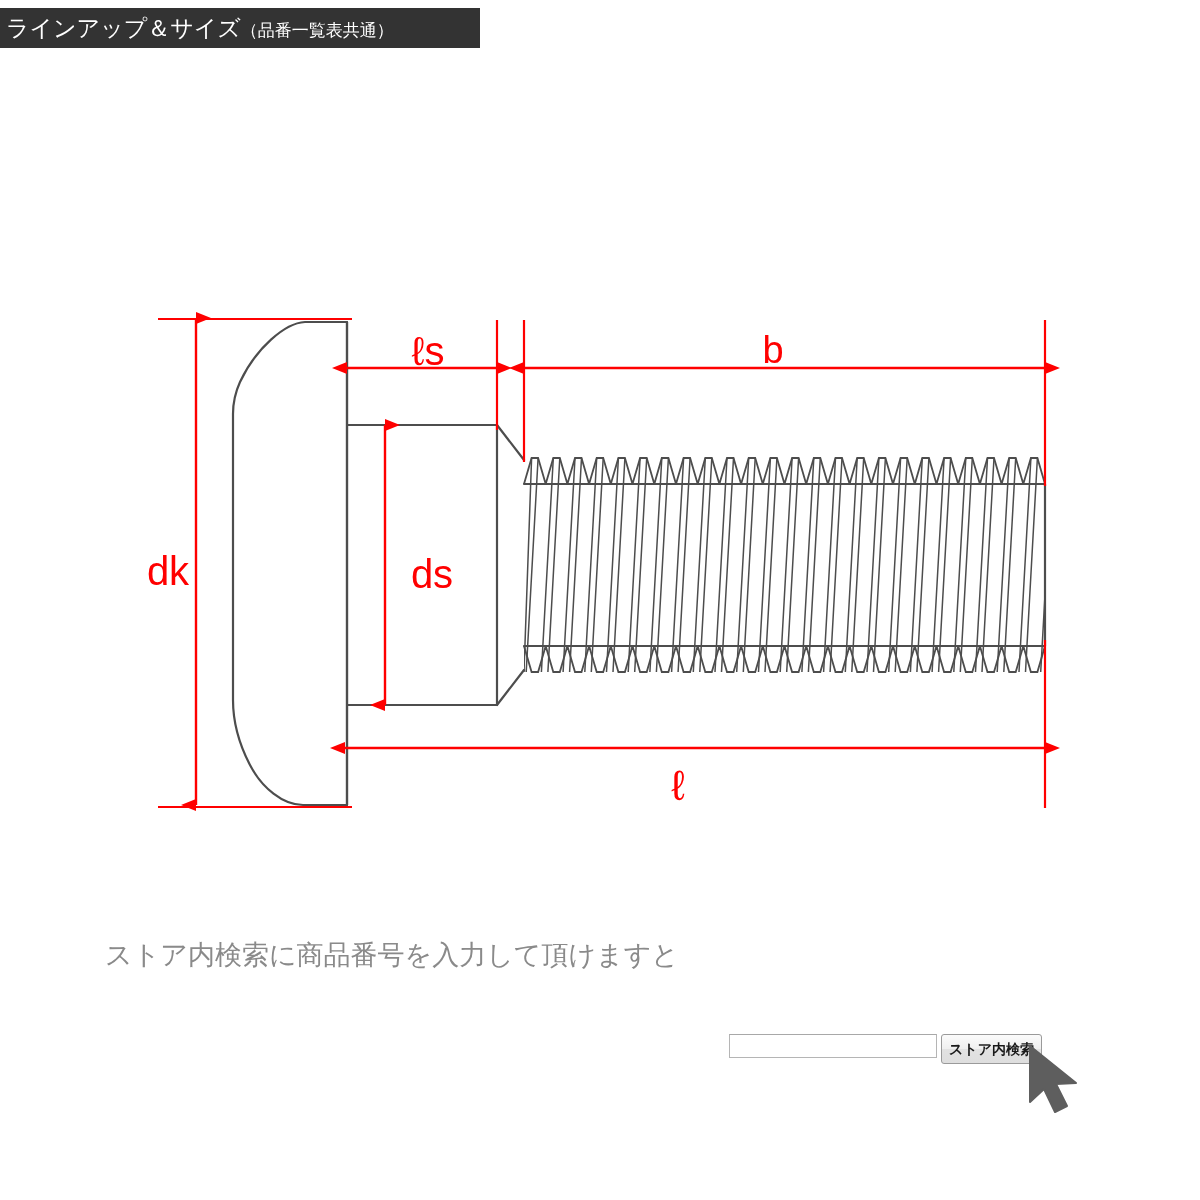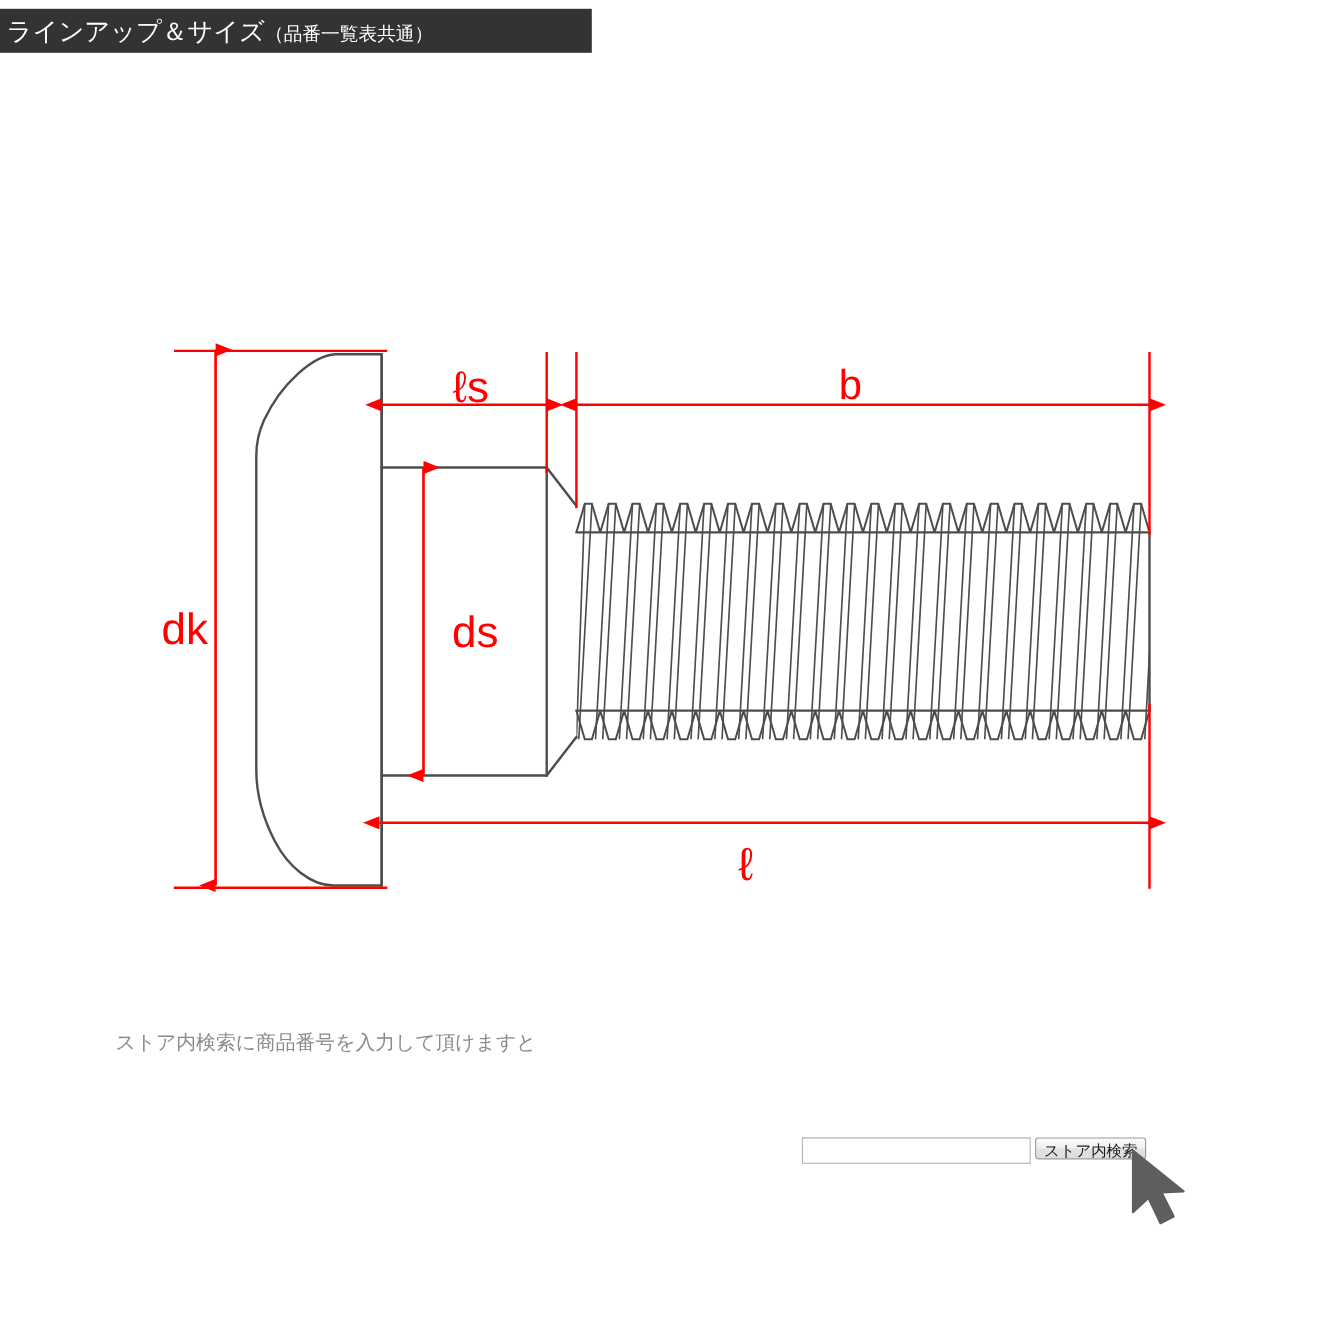--- a/index.html
+++ b/index.html
@@ -13,21 +13,21 @@
     position: relative;
     overflow: hidden;
     font-family: "Liberation Sans", sans-serif;
   }
 
   
   #header-bar {
     position: absolute;
     left: 0;
     top: 8px;
-    width: 538px;
+    width: 480px;
     height: 40px;
     background: #333333;
     display: flex;
     align-items: center;
     box-sizing: border-box;
     padding-left: 6px;
   }
   #header-title {
     color: #ffffff;
     font-size: 23px;
@@ -49,21 +49,21 @@
     pointer-events: none;
   }
 
   
   #instructions {
     position: absolute;
     left: 105px;
     top: 935px;
     width: 700px;
     color: #8a8a8a;
-    font-size: 18px;
+    font-size: 27px;
     line-height: 1.55;
   }
   #instructions .line2 {
     display: block;
     padding-left: 60px;
   }
 
   
   #search-row {
     position: absolute;
@@ -79,29 +79,29 @@
     border: 1px solid #b5b5b5;
     border-top-color: #a8a8a8;
     background: #ffffff;
     font-size: 13px;
     font-family: "Liberation Sans", sans-serif;
     padding: 0 3px;
     outline: none;
   }
   #search-button {
     margin-left: 4px;
-    height: 20px;
+    height: 30px;
     box-sizing: border-box;
     padding: 0 7px;
     border: 1px solid #9a9a9a;
     border-radius: 3px;
     background: linear-gradient(to bottom, #fbfbfb 0%, #efefef 50%, #e2e2e2 51%, #dedede 100%);
     color: #1a1a1a;
     font-size: 14px;
-    font-weight: normal;
+    font-weight: bold;
     font-family: "Liberation Sans", sans-serif;
     line-height: 22px;
     white-space: nowrap;
     cursor: pointer;
   }
 
   
   #cursor {
     position: absolute;
     left: 1026px;

